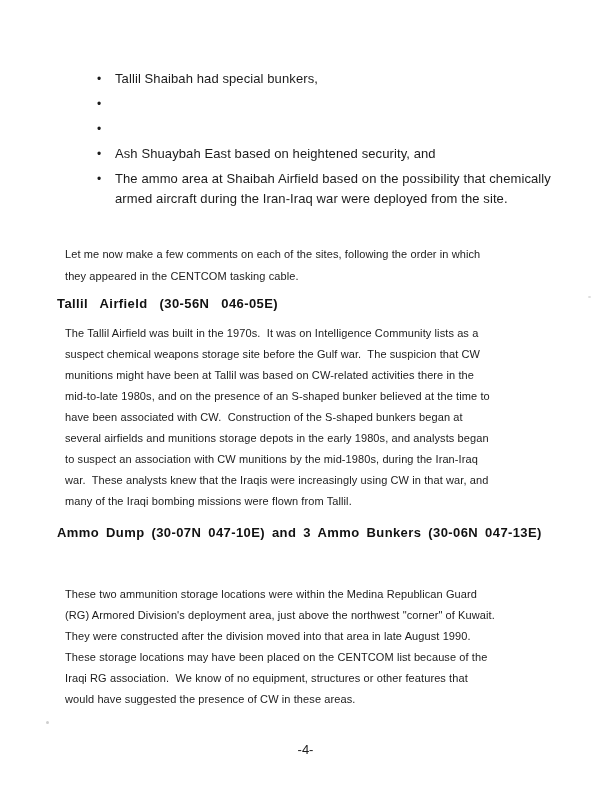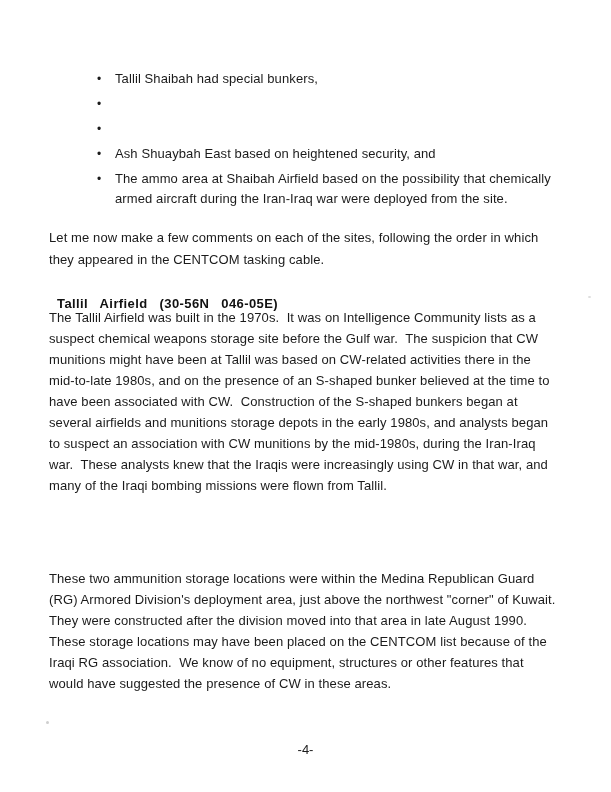--- a/index.html
+++ b/index.html
@@ -37,22 +37,22 @@
   }
   .bullet .btext {
     white-space: pre-wrap;
     letter-spacing: 0.1px;
   }
 
   
   .para {
     position: absolute;
     left: 49px;
-    margin: 0;
-    font-size: 13px;
+    margin: 16px;
+    font-size: 11px;
     line-height: 21px;
     white-space: pre-wrap;
     letter-spacing: 0.1px;
   }
   .intro { top: 227px; line-height: 22px; }
   .p1pos { top: 307px; }
   .p2pos { top: 568px; }
 
   
   .heading {
@@ -136,20 +136,21 @@
   <p class="para p1pos">The Tallil Airfield was built in the 1970s.  It was on Intelligence Community lists as a
 suspect chemical weapons storage site before the Gulf war.  The suspicion that CW
 munitions might have been at Tallil was based on CW-related activities there in the
 mid-to-late 1980s, and on the presence of an S-shaped bunker believed at the time to
 have been associated with CW.  Construction of the S-shaped bunkers began at
 several airfields and munitions storage depots in the early 1980s, and analysts began
 to suspect an association with CW munitions by the mid-1980s, during the Iran-Iraq
 war.  These analysts knew that the Iraqis were increasingly using CW in that war, and
 many of the Iraqi bombing missions were flown from Tallil.</p>
 
+  <h2 class="heading h2pos">Ammo Dump (30-07N 047-10E) and 3 Ammo Bunkers (30-06N 047-13E)</h2>
   <p class="para p2pos">These two ammunition storage locations were within the Medina Republican Guard
 (RG) Armored Division's deployment area, just above the northwest "corner" of Kuwait.
 They were constructed after the division moved into that area in late August 1990.
 These storage locations may have been placed on the CENTCOM list because of the
 Iraqi RG association.  We know of no equipment, structures or other features that
 would have suggested the presence of CW in these areas.</p>
 
   <div class="pagenum">-4-</div>
 
   <div class="speck-a"></div>

